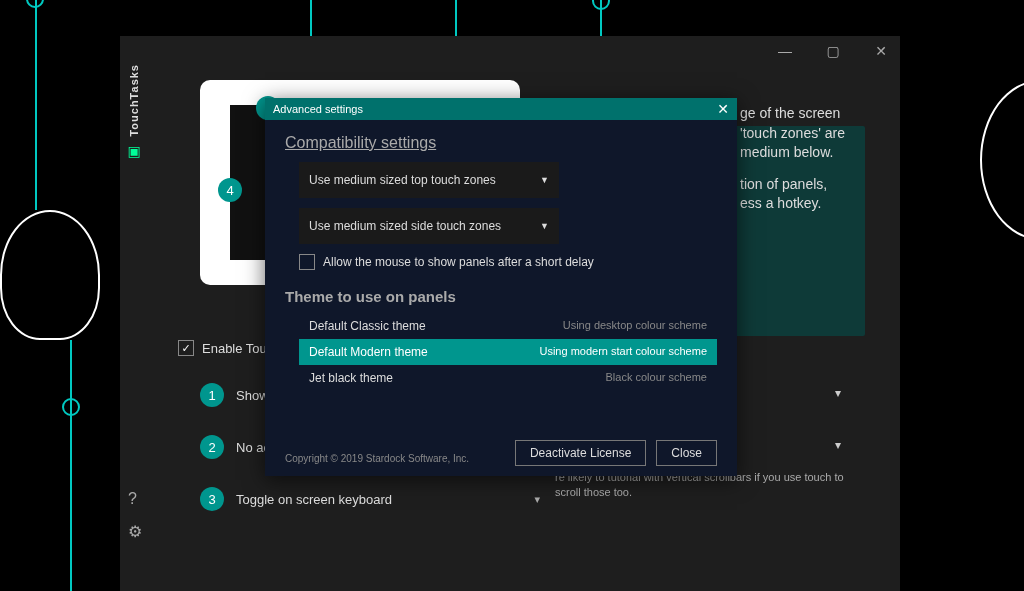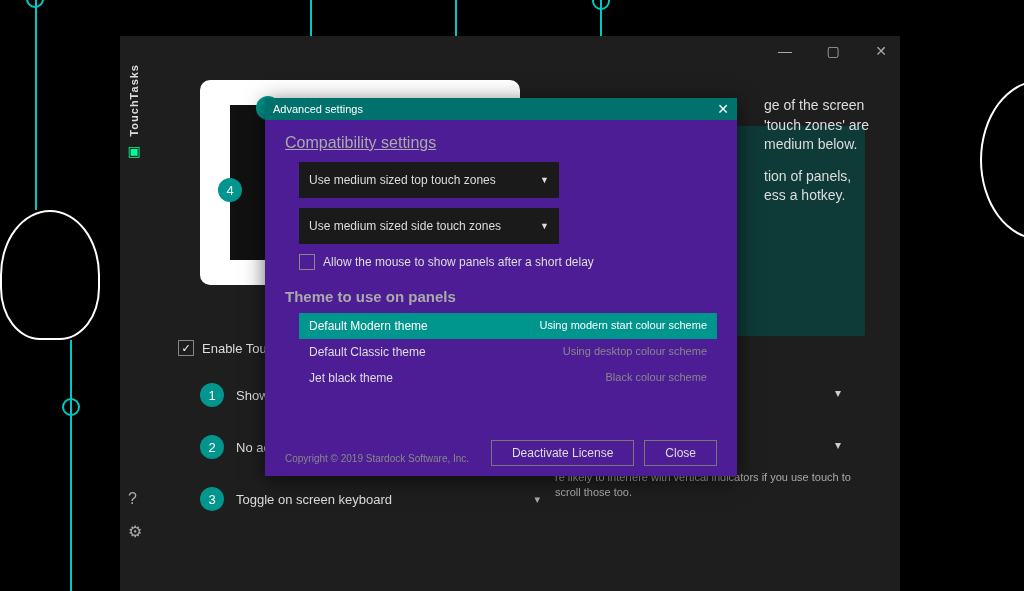--- a/index.html
+++ b/index.html
@@ -22,21 +22,21 @@
 .vertical-icon { margin-top: 6px; color: #0f9; font-size: 14px; }
 
 
 .preview-area { position: absolute; left: 200px; top: 80px; width: 320px; height: 205px; background: #fff; border-radius: 10px; z-index: 6; }
 .preview-inner { position: absolute; left: 30px; top: 25px; width: 260px; height: 155px; background: #111; }
 
 
 .marker { position: absolute; width: 24px; height: 24px; border-radius: 50%; background: #00968e; color: #fff; font-size: 13px; display: flex; align-items: center; justify-content: center; z-index: 20; }
 
 
-.right-text { position: absolute; left: 740px; top: 96px; color: #ddd; font-size: 14px; line-height: 1.4; z-index: 6; width: 150px; margin-left: 24px; }
+.right-text { position: absolute; left: 740px; top: 104px; color: #ddd; font-size: 14px; line-height: 1.4; z-index: 6; width: 150px; }
 .right-text p { margin-bottom: 12px; }
 .right-hint { font-size: 12px; color: #aaa; }
 
 
 .enable-row { position: absolute; left: 178px; top: 340px; color: #ddd; font-size: 13px; display: flex; align-items: center; gap: 8px; z-index: 6; }
 .chk { width: 16px; height: 16px; border: 1px solid #888; display: inline-flex; align-items: center; justify-content: center; font-size: 11px; color: #fff; }
 .chk.checked::after { content: "✓"; }
 
 
 .option-row { position: absolute; left: 200px; height: 34px; display: flex; align-items: center; gap: 12px; color: #ddd; font-size: 13px; z-index: 6; width: 340px; }
@@ -45,38 +45,38 @@
 .main-dropdown-chev { position: absolute; color: #ccc; font-size: 12px; z-index: 6; }
 
 
 .note-text { position: absolute; left: 555px; top: 470px; color: #aaa; font-size: 11px; width: 300px; line-height: 1.4; z-index: 6; }
 
 
 .bottom-icons { position: absolute; left: 128px; top: 490px; display: flex; flex-direction: column; gap: 14px; color: #aaa; font-size: 16px; z-index: 6; }
 .bottom-icons span { cursor: pointer; }
 
 
-.dialog { position: absolute; left: 265px; top: 98px; width: 472px; height: 378px; background: #4c1d95; z-index: 30; box-shadow: 0 4px 20px rgba(0,0,0,0.6); color: #ddd; }
+.dialog { position: absolute; left: 265px; top: 98px; width: 472px; height: 378px; background: #0f172a; z-index: 30; box-shadow: 0 4px 20px rgba(0,0,0,0.6); color: #ddd; }
 .dlg-title { height: 22px; background: #00716c; display: flex; align-items: center; padding: 0 8px; font-size: 11px; color: #fff; }
 .dlg-title .dlg-close { margin-left: auto; cursor: pointer; font-size: 14px; }
 .dlg-body { padding: 14px 20px 10px 20px; font-size: 13px; }
 .dlg-heading { color: #aaa; font-size: 16px; margin-bottom: 10px; font-weight: 400; text-decoration: underline; }
 .select { background: #1a1a1a; color: #ddd; font-size: 12px; padding: 11px 10px; width: 260px; display: flex; align-items: center; margin-bottom: 10px; cursor: pointer; margin-left: 14px; }
 .select .caret { margin-left: auto; font-size: 9px; }
 .dlg-check { display: flex; align-items: center; gap: 8px; font-size: 12px; margin-left: 14px; margin-top: 4px; }
 .dlg-heading2 { color: #aaa; font-size: 15px; margin: 18px 0 8px 0; font-weight: 700; }
 .theme-list { margin-left: 14px; }
 .theme-row { display: flex; padding: 6px 10px; font-size: 12px; color: #ddd; cursor: pointer; }
 .theme-row.selected { background: #00968e; color: #fff; }
 .theme-row .scheme { margin-left: auto; color: #888; font-size: 11px; }
 .theme-row.selected .scheme { color: #fff; }
 .dlg-footer { position: absolute; bottom: 10px; left: 20px; right: 20px; display: flex; align-items: flex-end; }
 .dlg-footer .ver { font-size: 10px; color: #888; line-height: 1.5; }
 .dlg-btns { margin-left: auto; display: flex; gap: 10px; }
-.dlg-btn { background: transparent; border: 1px solid #777; color: #ddd; font-size: 12px; padding: 5px 20px; cursor: pointer; }
+.dlg-btn { background: transparent; border: 1px solid #777; color: #ddd; font-size: 12px; padding: 5px 14px; cursor: pointer; }
 
 
 .info-strip { position: absolute; left: 170px; top: 90px; right: 35px; height: 210px; background: #0e3a38; z-index: 4; border-radius: 2px; }
 </style>
 </head>
 <body>
 
 <div class="bg-decoration">
   <div class="bg-line" style="left:35px; top:0; height:210px;"></div>
   <div class="bg-circle" style="left:26px; top:-10px; width:18px; height:18px;"></div>
@@ -135,21 +135,21 @@
   <span>No ac</span>
 </div>
 <span class="main-dropdown-chev" style="left:835px; top:438px;">▾</span>
 
 <div class="option-row" style="top:482px;">
   <span class="option-num">3</span>
   <span>Toggle on screen keyboard</span>
   <span class="chev">▾</span>
 </div>
 
-<div class="note-text">re likely to interfere with vertical indicators if you use touch to scroll those too.</div>
+<div class="note-text">re likely to tutorial with vertical scrollbars if you use touch to scroll those too.</div>
 
 <div class="bottom-icons">
   <span>?</span>
   <span>⚙</span>
 </div>
 
 <div class="dialog">
   <div class="dlg-title">
     <span>Advanced settings</span>
     <span class="dlg-close">✕</span>
@@ -167,29 +167,29 @@
     </div>
 
     <div class="dlg-check">
       <span class="chk"></span>
       <span>Allow the mouse to show panels after a short delay</span>
     </div>
 
     <div class="dlg-heading2">Theme to use on panels</div>
 
     <div class="theme-list">
+      <div class="theme-row">
+        <span>Default Classic theme</span>
+        <span class="scheme">Using desktop colour scheme</span>
+      </div>
       <div class="theme-row selected">
         <span>Default Modern theme</span>
         <span class="scheme">Using modern start colour scheme</span>
       </div>
       <div class="theme-row">
-        <span>Default Classic theme</span>
-        <span class="scheme">Using desktop colour scheme</span>
-      </div>
-      <div class="theme-row">
         <span>Jet black theme</span>
         <span class="scheme">Black colour scheme</span>
       </div>
     </div>
   </div>
 
   <div class="dlg-footer">
     <div class="ver">
       <div>Copyright © 2019 Stardock Software, Inc.</div>
     </div>

